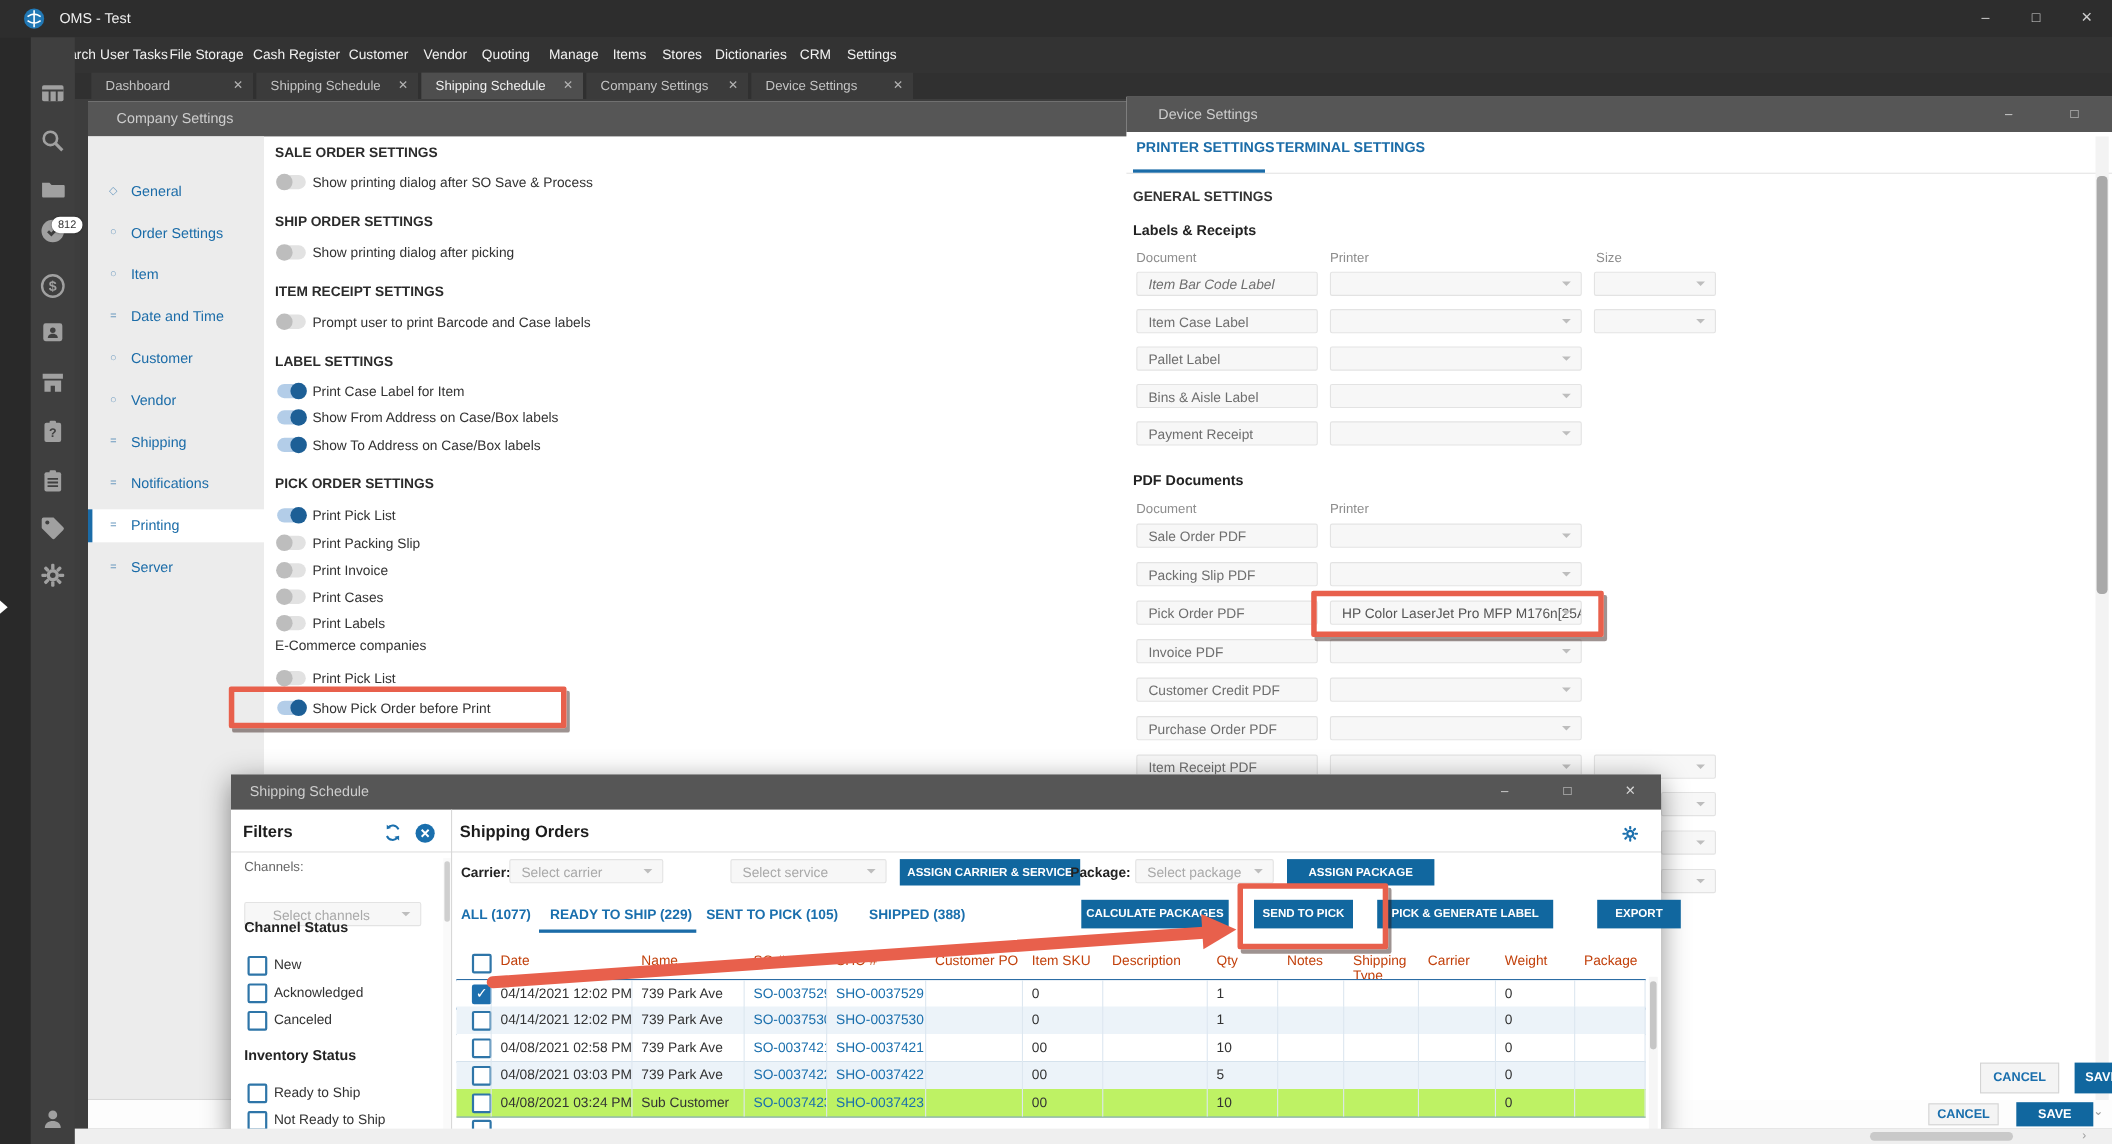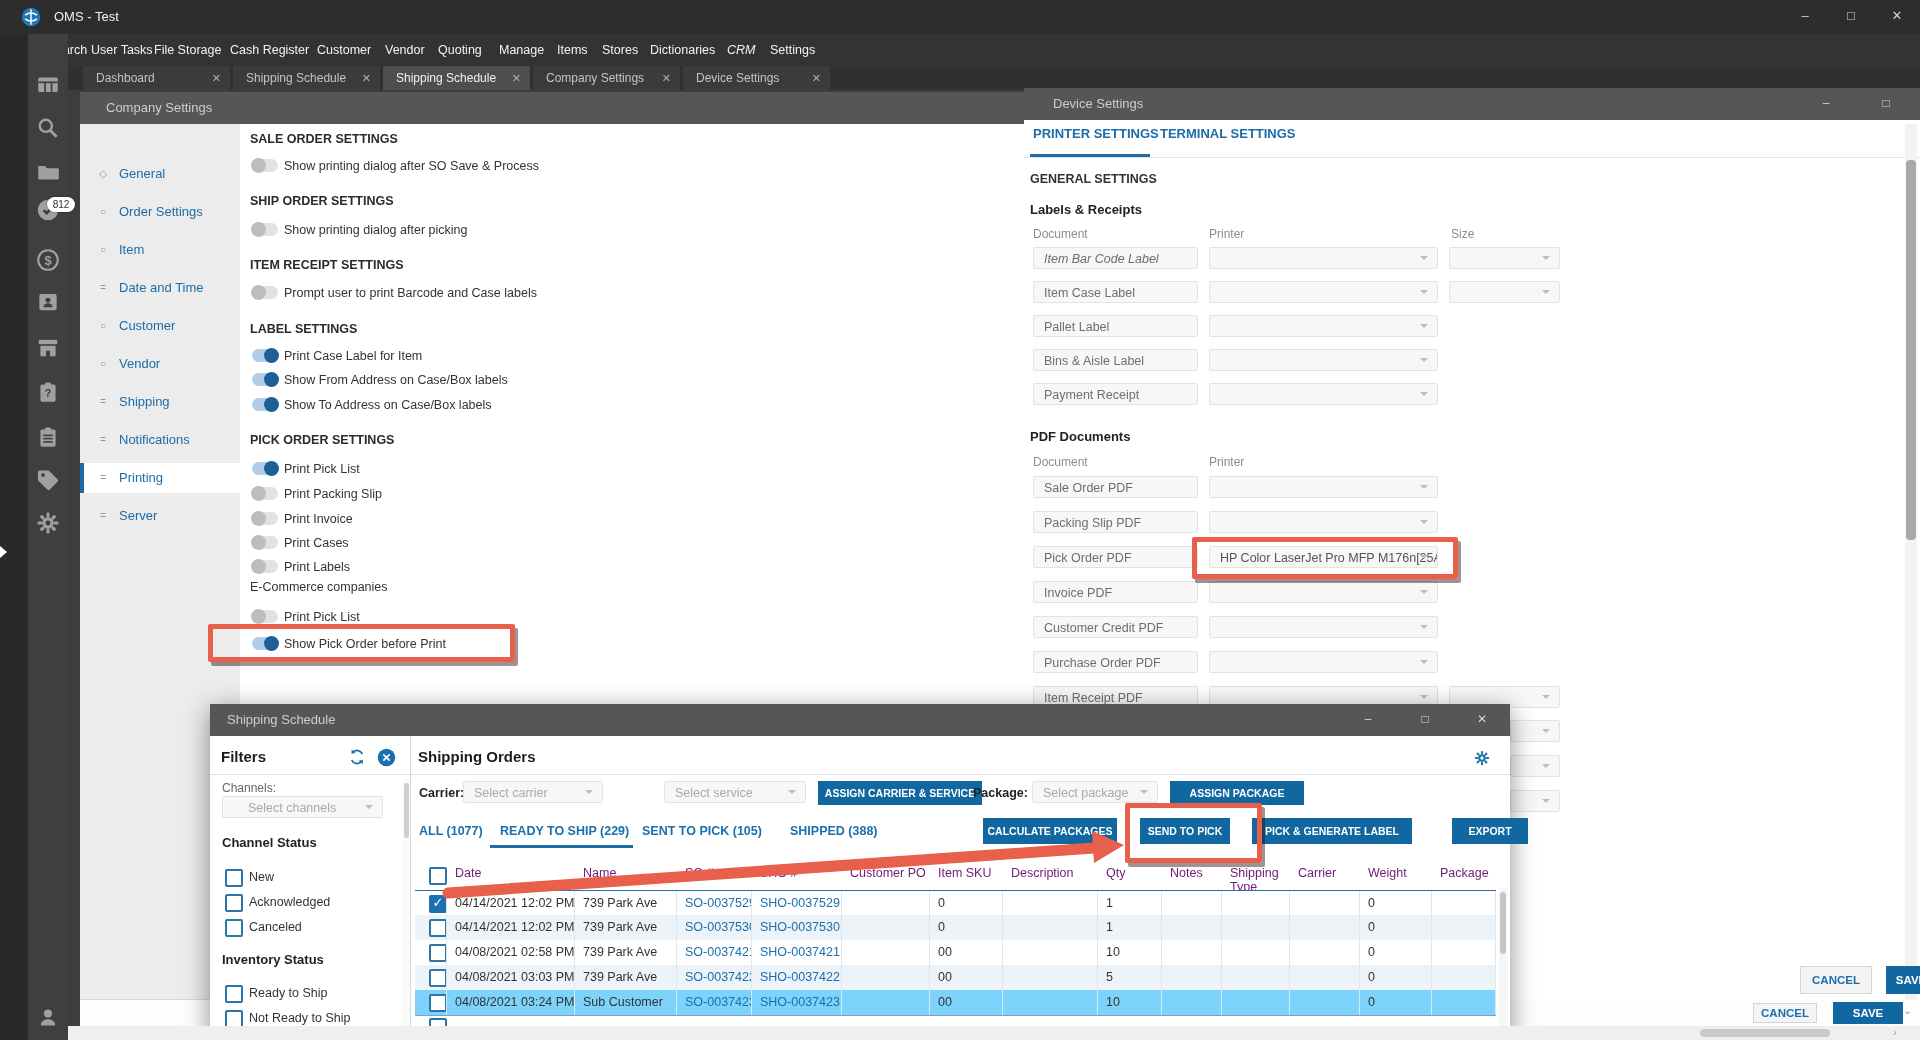--- a/index.html
+++ b/index.html
@@ -64,21 +64,21 @@
   .ss-head-line{position:absolute;left:0;top:70px;width:1300px;border-top:1px solid #e0e0e0;}
   .flt-divider{position:absolute;left:200px;top:32px;bottom:0;border-left:1px solid #d8d8d8;}
   .bold15{font-weight:bold;font-size:15px;color:#1c1c1c;}
   .cbrow{position:absolute;height:20px;}
   .cb{position:absolute;left:0;top:2px;width:14px;height:14px;border:2px solid #2e75a8;border-radius:2px;background:#fff;}
   .cb.ck{background:#1d6fae;border-color:#1d6fae;}
   .cb.ck::after{content:"\2713";position:absolute;left:1.5px;top:-2px;color:#fff;font-size:13px;font-weight:bold;}
   .cblbl{position:absolute;left:24px;top:0;line-height:20px;font-size:12.5px;color:#333;white-space:nowrap;}
   .ph{color:#a9a9a9;}
   .otab{position:absolute;font-size:12.5px;font-weight:bold;color:#1a6fad;white-space:nowrap;}
-  .hdrcell{position:absolute;font-size:12.5px;color:#701a75;line-height:1.1;}
+  .hdrcell{position:absolute;font-size:12.5px;color:#c2410c;line-height:1.1;}
   .cell{position:absolute;font-size:12.5px;color:#333;line-height:24px;white-space:nowrap;overflow:hidden;box-sizing:border-box;border-right:1px solid #dde7f0;padding-left:8px;}
   .link{color:#1a6fad;}
   
   .ann{position:absolute;border:5px solid #e8604c;box-shadow:3px 4px 0 rgba(40,15,10,.45);border-radius:2px;}
   .bottombar{left:68px;top:1026px;width:1852px;height:14px;background:#efefef;}
   .hthumb{position:absolute;left:1632px;top:3px;width:130px;height:8px;background:#c9c9c9;border-radius:4px;}
   .chev{position:absolute;color:#9a9a9a;font-size:11px;}
 </style>
 </head>
 <body>
@@ -103,21 +103,21 @@
       <span class="menu-item" style="left: 91px;">User Tasks</span>
       <span class="menu-item" style="left: 154px;">File Storage</span>
       <span class="menu-item" style="left: 230px;">Cash Register</span>
       <span class="menu-item" style="left: 317px;">Customer</span>
       <span class="menu-item" style="left: 385px;">Vendor</span>
       <span class="menu-item" style="left: 438px;">Quoting</span>
       <span class="menu-item" style="left: 499px;">Manage</span>
       <span class="menu-item" style="left: 557px;">Items</span>
       <span class="menu-item" style="left: 602px;">Stores</span>
       <span class="menu-item" style="left: 650px;">Dictionaries</span>
-      <span class="menu-item" style="left: 727px; font-style: italic;">CRM</span>
+      <span class="menu-item" style="left: 727px;">CRM</span>
       <span class="menu-item" style="left: 770px;">Settings</span>
     </div>
 
   <div class="abs tabbar" id="tab-bar">
       <div class="tab" style="left: 15px; width: 147px;">
         <div class="lbl">Dashboard</div>
         <div class="x">✕</div>
       </div>
       <div class="tab" style="left: 165px; width: 147px;">
         <div class="lbl">Shipping Schedule</div>
@@ -441,21 +441,21 @@
           <polygon points="19.8,21.4 19.8,15.6 14,17" fill="#1a6fad"></polygon>
         </svg>
     </span>
     <span class="abs" style="left:167px;top:44px;width:19px;height:19px;">
       <svg width="19" height="19" viewBox="0 0 24 24">
           <circle cx="12" cy="12" r="11" fill="#1a6fad"></circle>
           <path d="M8 8 L16 16 M16 8 L8 16" stroke="#fff" stroke-width="2.2"></path>
         </svg>
     </span>
     <div class="abs" style="left:12px;top:77px;font-size:12px;color:#666;">Channels:</div>
-    <div class="field dd ph" style="left:12px;top:92px;width:161px;padding-left:25px;">Select channels</div>
+    <div class="field dd ph" style="left:12px;top:116px;width:161px;padding-left:25px;">Select channels</div>
     <div class="vsb" style="left:193px;top:76px;width:7px;height:260px;background:#fafafa;">
         <div class="th" style="top:3px;height:55px;background:#cfcfcf;"></div>
       </div>
     <div id="flt-groups">
         <div class="abs" style="left: 12px; top: 131px; font-size: 13px; font-weight: bold; color: rgb(34, 34, 34);">Channel Status</div>
         <div class="cbrow" style="left: 15px; top: 163px;">
           <div class="cb"></div>
           <div class="cblbl">New</div>
         </div>
         <div class="cbrow" style="left: 15px; top: 188px;">
@@ -598,21 +598,21 @@
           <div class="cell" style="left: 427px; top: 0px; width: 88px; height: 25px; line-height: 25px;"></div>
           <div class="cell" style="left: 515px; top: 0px; width: 73px; height: 25px; line-height: 25px;">00</div>
           <div class="cell" style="left: 588px; top: 0px; width: 95px; height: 25px; line-height: 25px;"></div>
           <div class="cell" style="left: 683px; top: 0px; width: 64px; height: 25px; line-height: 25px;">5</div>
           <div class="cell" style="left: 747px; top: 0px; width: 60px; height: 25px; line-height: 25px;"></div>
           <div class="cell" style="left: 807px; top: 0px; width: 68px; height: 25px; line-height: 25px;"></div>
           <div class="cell" style="left: 875px; top: 0px; width: 70px; height: 25px; line-height: 25px;"></div>
           <div class="cell" style="left: 945px; top: 0px; width: 72px; height: 25px; line-height: 25px;">0</div>
           <div class="cell" style="left: 1017px; top: 0px; width: 64px; height: 25px; line-height: 25px;"></div>
         </div>
-        <div class="abs" style="left: 205px; top: 286px; width: 1081px; height: 25px; background: #7dd3fc; border-bottom: 1px solid rgb(127, 163, 194);">
+        <div class="abs" style="left: 205px; top: 286px; width: 1081px; height: 25px; background: #bef264; border-bottom: 1px solid rgb(127, 163, 194);">
           <div class="cb" style="left: 14px; top: 4px;"></div>
           <div class="abs" style="left: 31px; top: 0px; height: 25px; border-right: 1px solid rgb(221, 231, 240);"></div>
           <div class="cell" style="left: 32px; top: 0px; width: 128px; height: 25px; line-height: 25px;">04/08/2021 03:24 PM</div>
           <div class="cell" style="left: 160px; top: 0px; width: 102px; height: 25px; line-height: 25px;">Sub Customer</div>
           <div class="cell link" style="left: 262px; top: 0px; width: 75px; height: 25px; line-height: 25px;">SO-0037423</div>
           <div class="cell link" style="left: 337px; top: 0px; width: 90px; height: 25px; line-height: 25px;">SHO-0037423</div>
           <div class="cell" style="left: 427px; top: 0px; width: 88px; height: 25px; line-height: 25px;"></div>
           <div class="cell" style="left: 515px; top: 0px; width: 73px; height: 25px; line-height: 25px;">00</div>
           <div class="cell" style="left: 588px; top: 0px; width: 95px; height: 25px; line-height: 25px;"></div>
           <div class="cell" style="left: 683px; top: 0px; width: 64px; height: 25px; line-height: 25px;">10</div>

